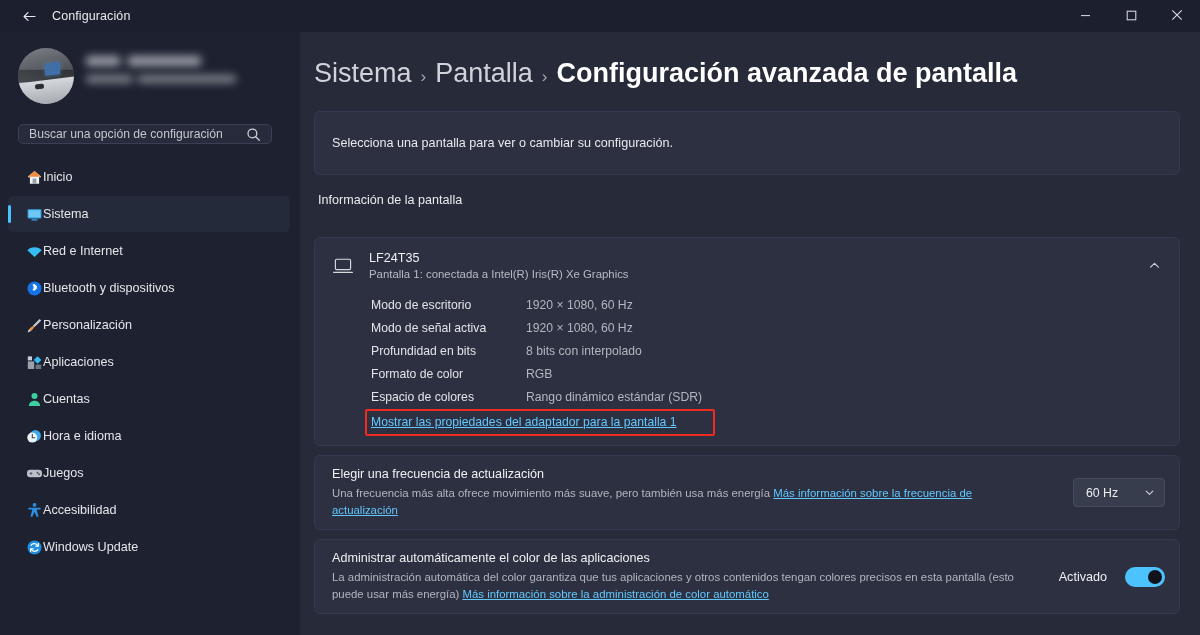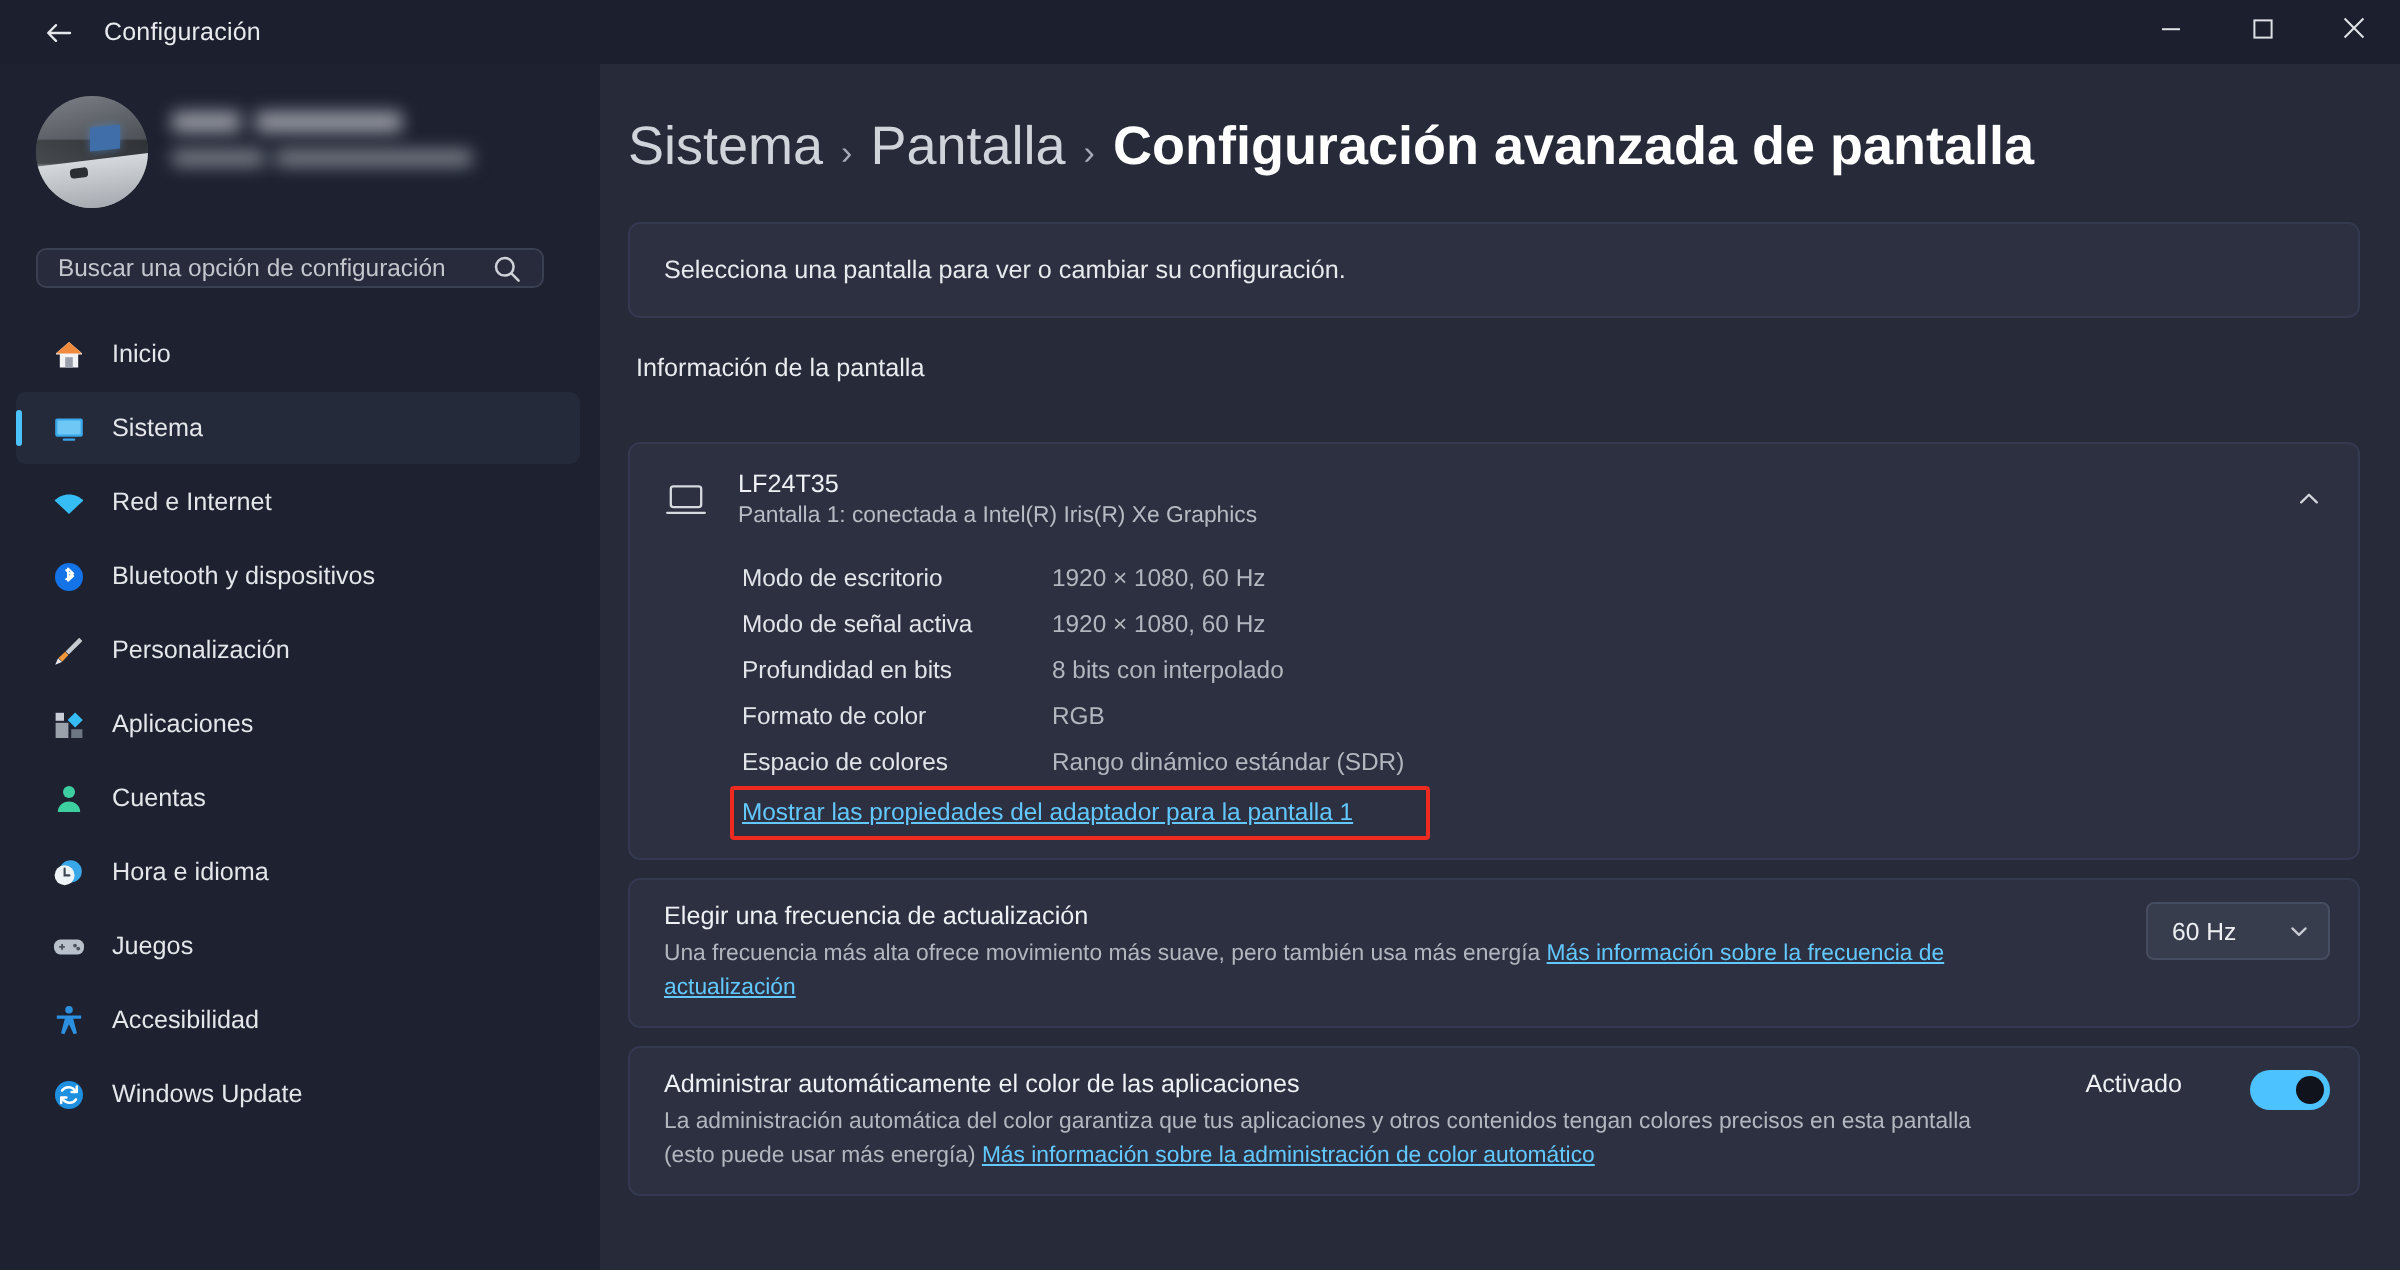--- a/index.html
+++ b/index.html
@@ -189,21 +189,20 @@
     font-family: "Liberation Sans", sans-serif;
   }
   .search-wrap input::placeholder { color: #c3c6cd; opacity: 1; }
   .search-icon { color: #cfd2d8; display: flex; align-items: center; }
 
   .nav { padding: 2px 0 0 8px; }
   .nav-item {
     height: 36px;
     display: flex;
     align-items: center;
-    gap: 13px;
     padding-left: 18px;
     margin: 1px 0;
     border-radius: 5px;
     position: relative;
     color: #e4e6ea;
     font-size: 12.6px;
   }
   .nav-item.selected { background: #252a3b; }
   .nav-item.selected::before {
     content: "";
@@ -248,21 +247,21 @@
 
   .cards { margin-top: 22px; margin-left: 4px; }
 
   .card {
     background: #2c3040;
     border: 1px solid #343950;
     border-radius: 6px;
     margin-bottom: 9px;
   }
   .card.pick {
-    height: 48px;
+    height: 64px;
     display: flex;
     align-items: center;
     padding: 0 14px 0 17px;
     justify-content: space-between;
   }
   .card-label { font-size: 12.6px; color: #e7e9ed; }
 
   .dropdown {
     height: 29px;
     min-width: 92px;
@@ -328,22 +327,23 @@
     top: 1px;
     width: 350px;
     height: 27px;
     border: 2.5px solid #ef2a1f;
     border-radius: 2px;
     z-index: 2;
   }
 
   .setting-card {
     display: flex;
+    align-items: center;
     padding: 11px 14px 11px 17px;
-    gap: 30px;
+    gap: 14px;
   }
   .setting-text { flex: 1 1 auto; min-width: 0; }
   .setting-title { font-size: 12.6px; color: #eef0f3; }
   .setting-desc {
     font-size: 11.4px;
     color: #b2b6bf;
     margin-top: 4px;
     line-height: 1.45;
     max-width: 700px;
   }

